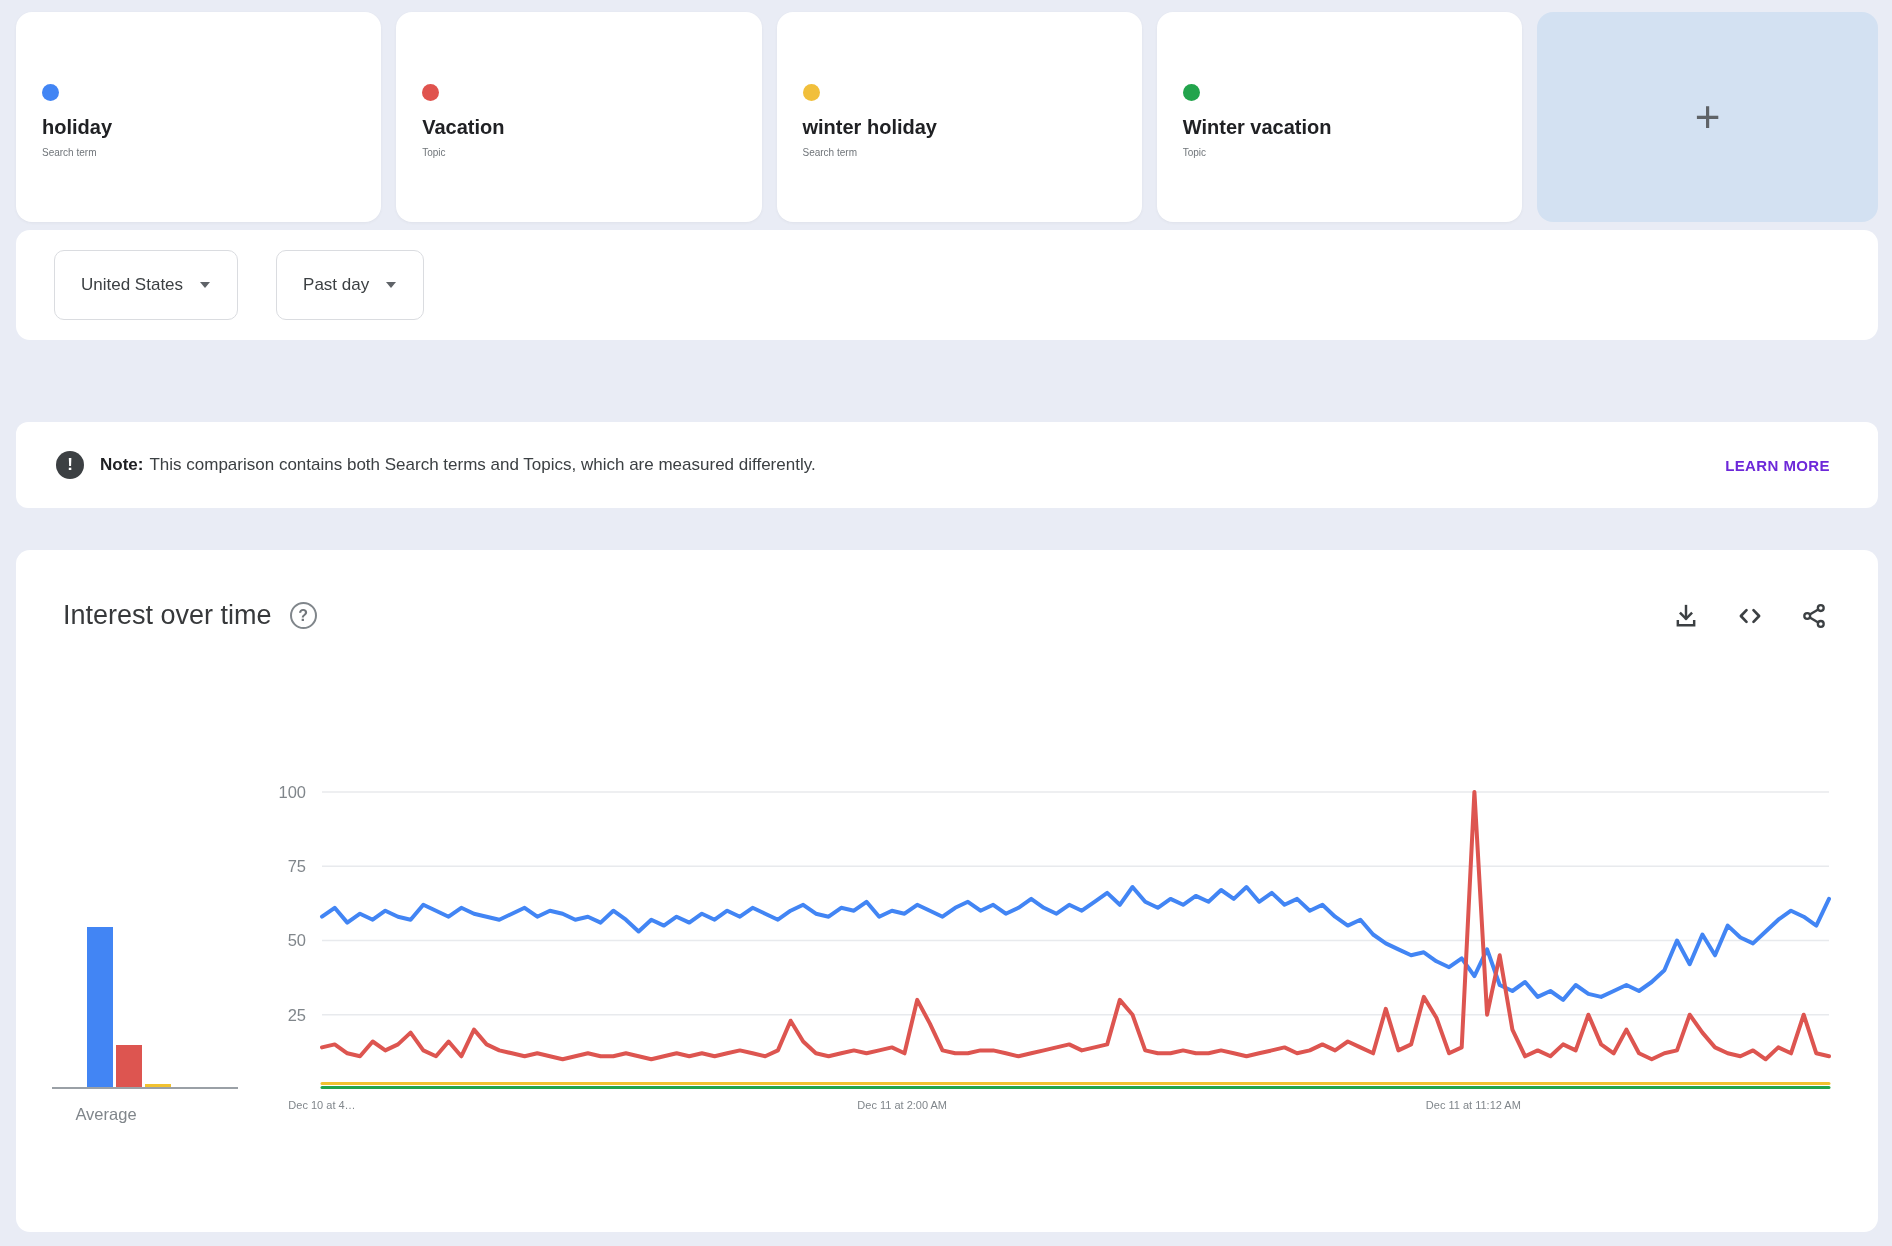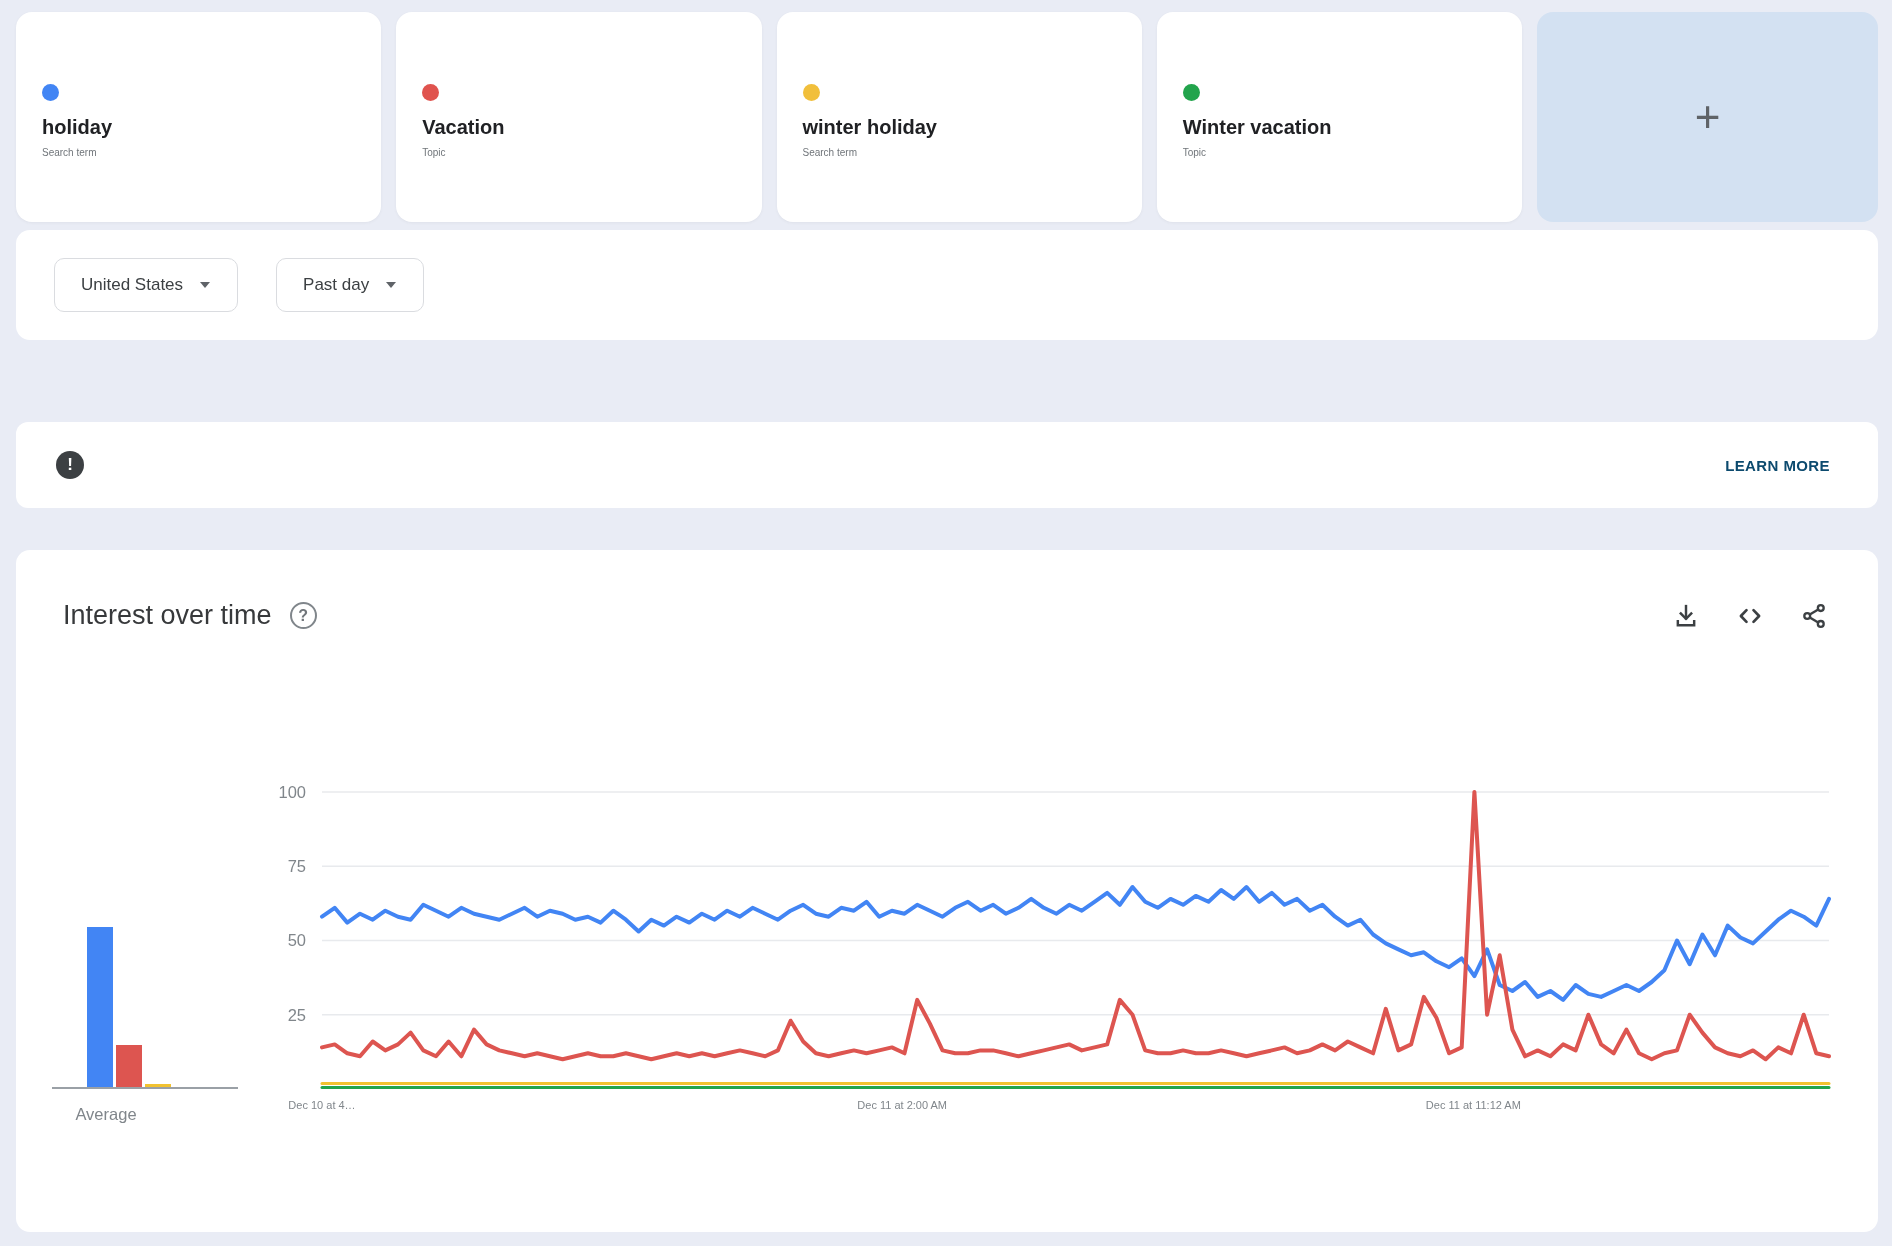--- a/index.html
+++ b/index.html
@@ -32,21 +32,21 @@
   }
   .plus-glyph { font-size:44px; font-weight:300; color:#5f6368; line-height:1; }
 
   
   .filter-panel {
     position:absolute; left:16px; top:230px; width:1862px; height:110px;
     background:#ffffff; border-radius:14px;
     display:flex; align-items:center; padding-left:38px;
   }
   .chip {
-    height:54px; background:#fff; border:1px solid #dadce0; border-radius:10px;
+    height:70px; background:#fff; border:1px solid #dadce0; border-radius:10px;
     display:inline-flex; align-items:center; gap:16px; padding:0 26px;
     font-size:17px; color:#3c4043; font-weight:500; cursor:pointer;
     font-family:inherit;
   }
   .chip + .chip { margin-left:38px; }
   .chip.tight { margin-left:16px; }
   .caret { width:12px; height:8px; flex:0 0 auto; }
 
   
   .note-card {
@@ -55,21 +55,21 @@
     padding:0 48px 0 40px;
   }
   .note-ic {
     width:28px; height:28px; border-radius:50%; background:#3c4043; color:#fff;
     display:flex; align-items:center; justify-content:center;
     font-size:17px; font-weight:700; flex:0 0 auto; margin-right:16px;
   }
   .note-body { font-size:17px; color:#3c4043; }
   .note-prefix { font-weight:700; color:#202124; margin-right:6px; }
   .learn-more {
-    margin-left:auto; font-size:15px; font-weight:700; color:#0c4a6e;
+    margin-left:auto; font-size:15px; font-weight:700; color:#6d28d9;
     letter-spacing:.4px; cursor:pointer; text-decoration:none; white-space:nowrap;
   }
 
   
   .chart-card {
     position:absolute; left:16px; top:550px; width:1862px; height:682px;
     background:#fff; border-radius:14px;
   }
   .chart-header { position:absolute; left:47px; top:50px; display:flex; align-items:center; gap:18px; }
   .chart-title { font-size:27px; color:#37393b; }
@@ -162,20 +162,23 @@
     <button class="chip">
       <span>Past day</span>
       <svg class="caret" viewBox="0 0 12 8">
           <path d="M1 1 L6 7 L11 1 Z" fill="#5f6368"></path>
         </svg>
     </button>
   </div>
 
   <div class="note-card">
     <span class="note-ic">!</span>
+    <span class="note-body">
+      <span class="note-prefix">Note:</span><span>This comparison contains both Search terms and Topics, which are measured differently.</span>
+    </span>
     <a class="learn-more">LEARN MORE</a>
   </div>
 
   <div class="chart-card">
 
     <div class="chart-header">
       <span class="chart-title">Interest over time</span>
       <span class="help-ic">?</span>
     </div>
 

